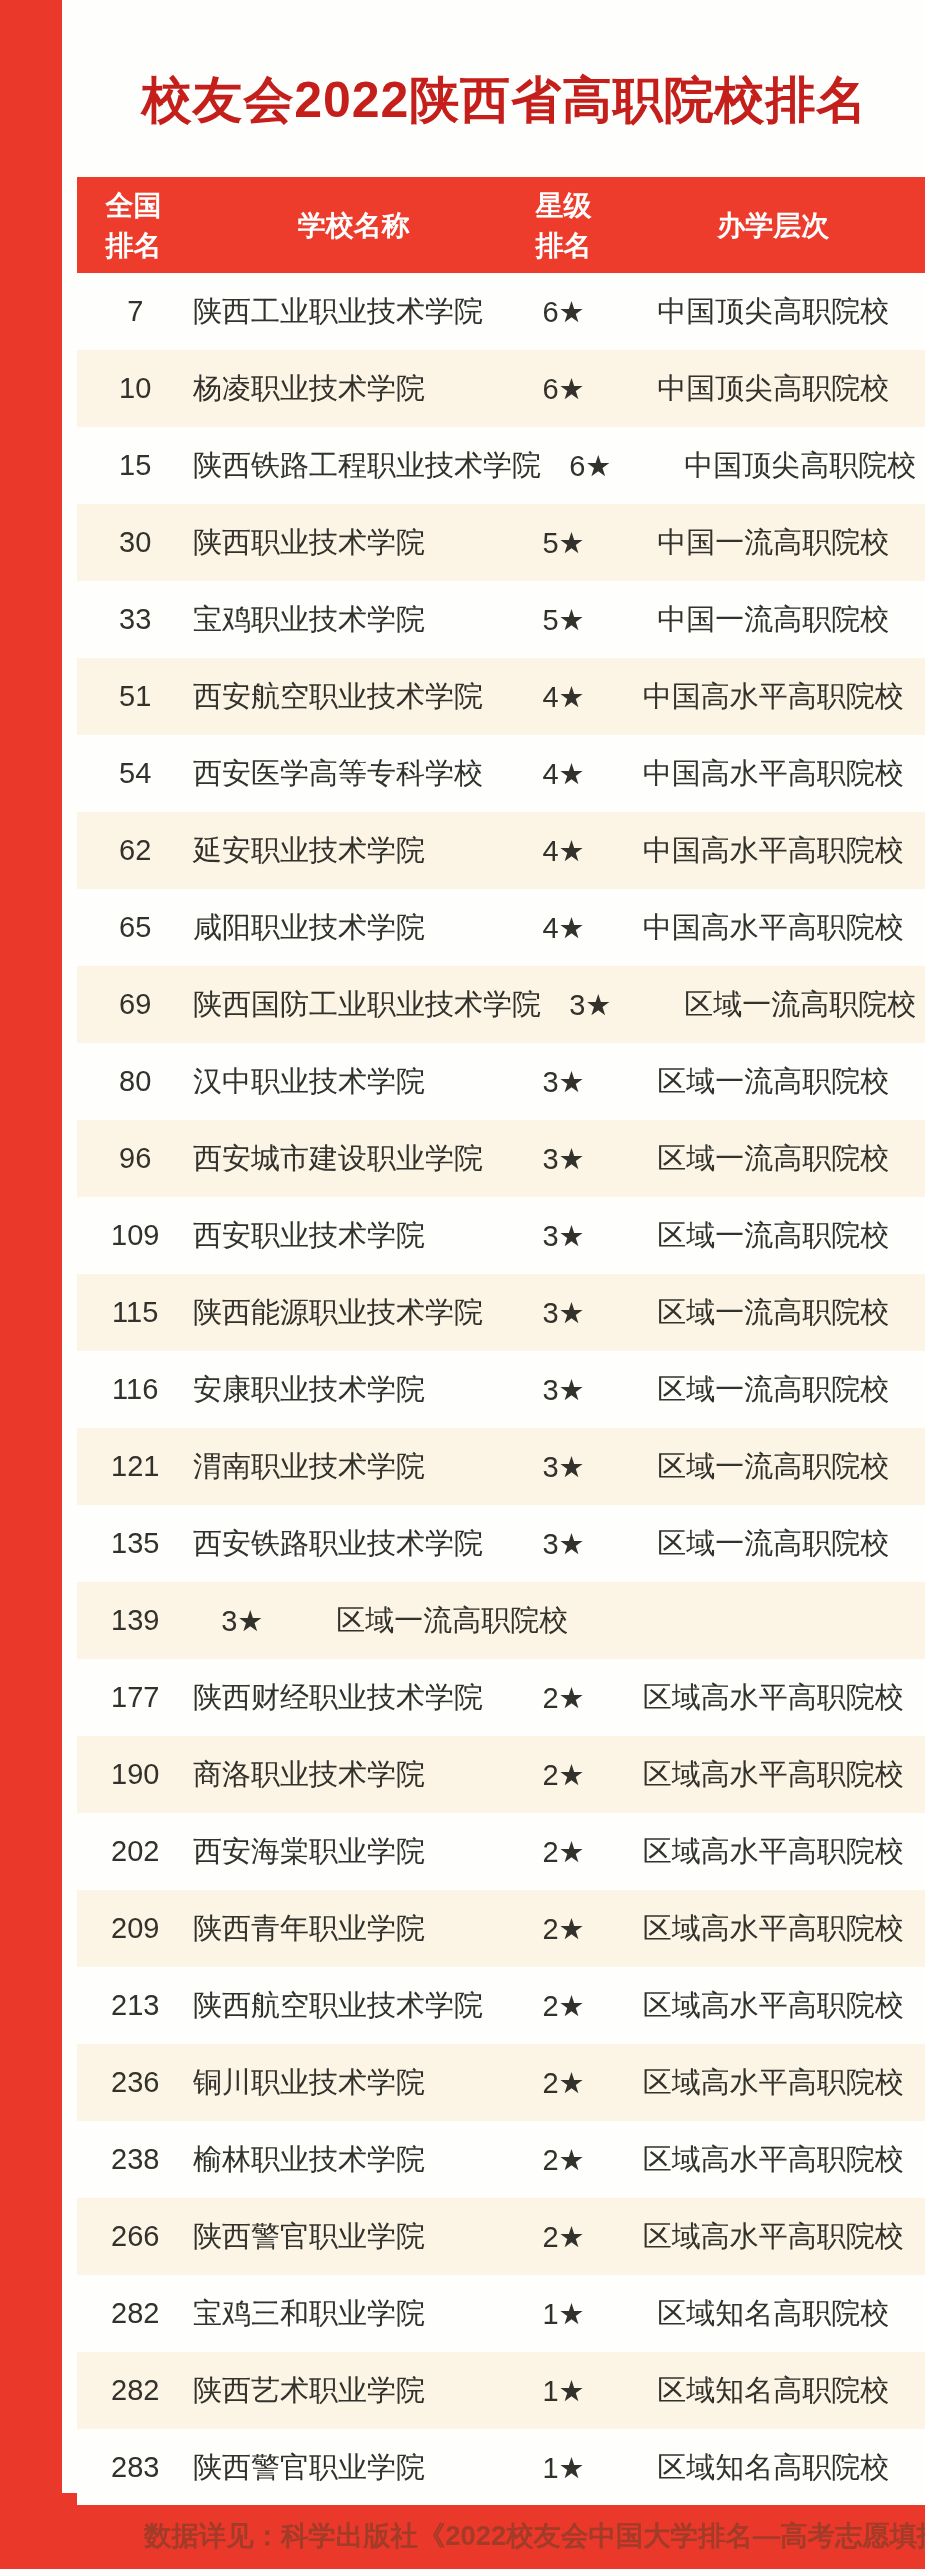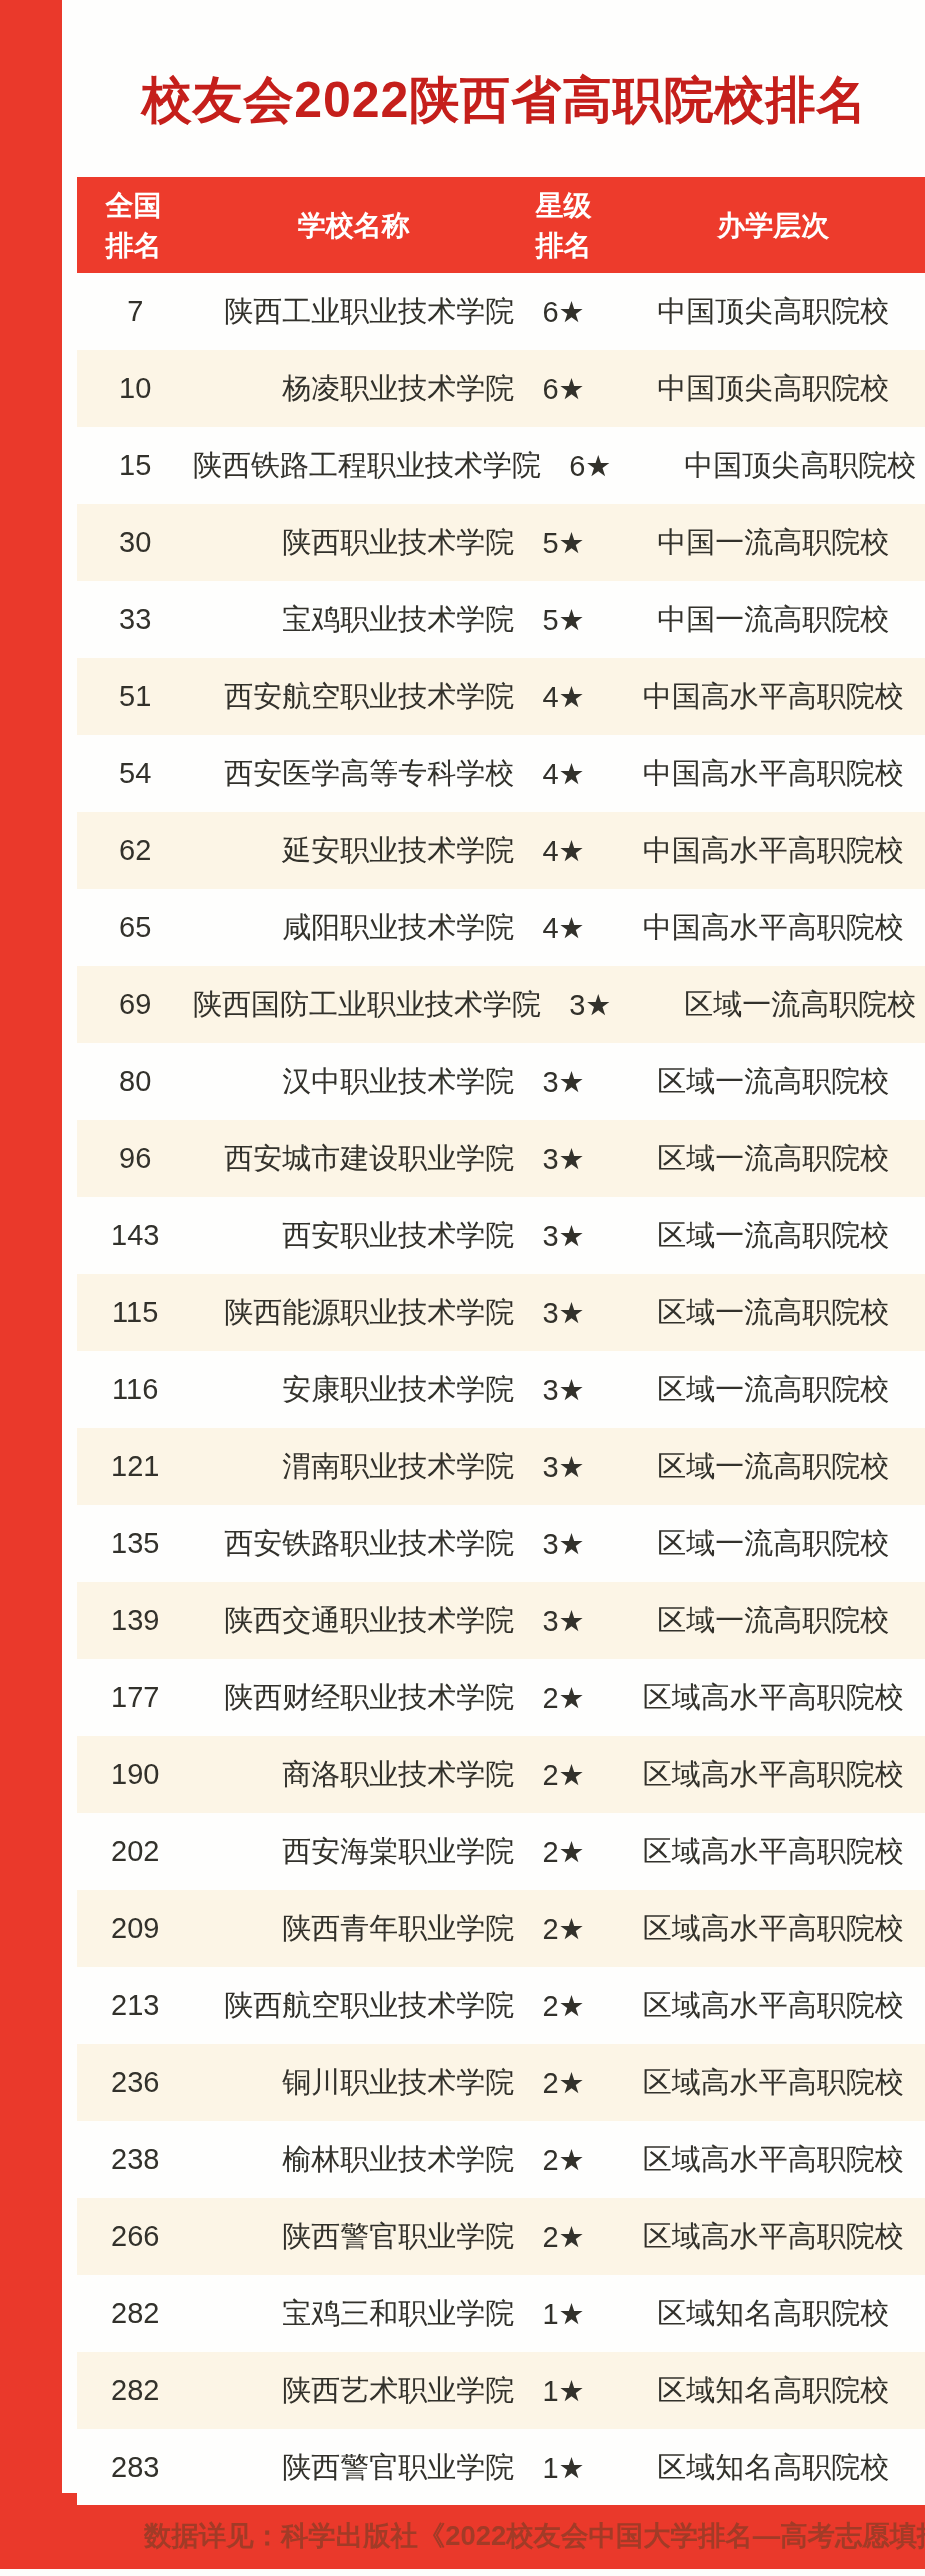--- a/index.html
+++ b/index.html
@@ -38,21 +38,21 @@
   .rows{
     position:absolute;top:273px;left:15.4px;right:13px;height:2220px;
   }
   .table-row{
     height:77px;display:flex;align-items:center;
     color:var(--text-dark);font-size:29px;
     background:var(--row-white);
   }
   .table-row:nth-child(even){background:var(--row-cream);}
   .c-rank{flex:0 0 13.5%;text-align:center;}
-  .c-school{flex:0 0 37.5%;text-align:right;white-space:nowrap;}
+  .c-school{flex:0 0 37.5%;text-align:left;white-space:nowrap;}
   .c-star{flex:0 0 11.5%;text-align:center;}
   .c-level{flex:0 0 37.5%;text-align:center;white-space:nowrap;}
   .h-rank{flex:0 0 13.5%;padding-left:28px;box-sizing:border-box;text-align:left;}
   .h-school{flex:0 0 37.5%;text-align:center;}
   .h-star{flex:0 0 11.5%;text-align:center;}
   .h-level{flex:0 0 37.5%;text-align:center;}
   .two-line span{display:block;}
   .footer-band{
     position:absolute;left:0;top:2505px;width:926px;height:64px;
     background:var(--frame-red);
@@ -170,21 +170,21 @@
           <div class="c-star">3★</div>
           <div class="c-level">区域一流高职院校</div>
         </div>
         <div class="table-row">
           <div class="c-rank">96</div>
           <div class="c-school">西安城市建设职业学院</div>
           <div class="c-star">3★</div>
           <div class="c-level">区域一流高职院校</div>
         </div>
         <div class="table-row">
-          <div class="c-rank">143</div>
+          <div class="c-rank">109</div>
           <div class="c-school">西安职业技术学院</div>
           <div class="c-star">3★</div>
           <div class="c-level">区域一流高职院校</div>
         </div>
         <div class="table-row">
           <div class="c-rank">115</div>
           <div class="c-school">陕西能源职业技术学院</div>
           <div class="c-star">3★</div>
           <div class="c-level">区域一流高职院校</div>
         </div>
@@ -201,21 +201,20 @@
           <div class="c-level">区域一流高职院校</div>
         </div>
         <div class="table-row">
           <div class="c-rank">135</div>
           <div class="c-school">西安铁路职业技术学院</div>
           <div class="c-star">3★</div>
           <div class="c-level">区域一流高职院校</div>
         </div>
         <div class="table-row">
           <div class="c-rank">139</div>
-          <div class="c-school">陕西交通职业技术学院</div>
           <div class="c-star">3★</div>
           <div class="c-level">区域一流高职院校</div>
         </div>
         <div class="table-row">
           <div class="c-rank">177</div>
           <div class="c-school">陕西财经职业技术学院</div>
           <div class="c-star">2★</div>
           <div class="c-level">区域高水平高职院校</div>
         </div>
         <div class="table-row">

